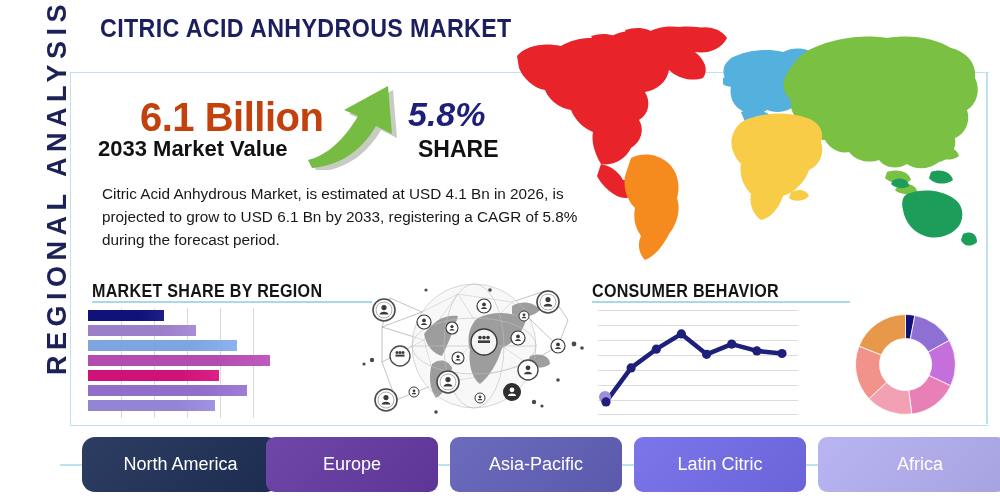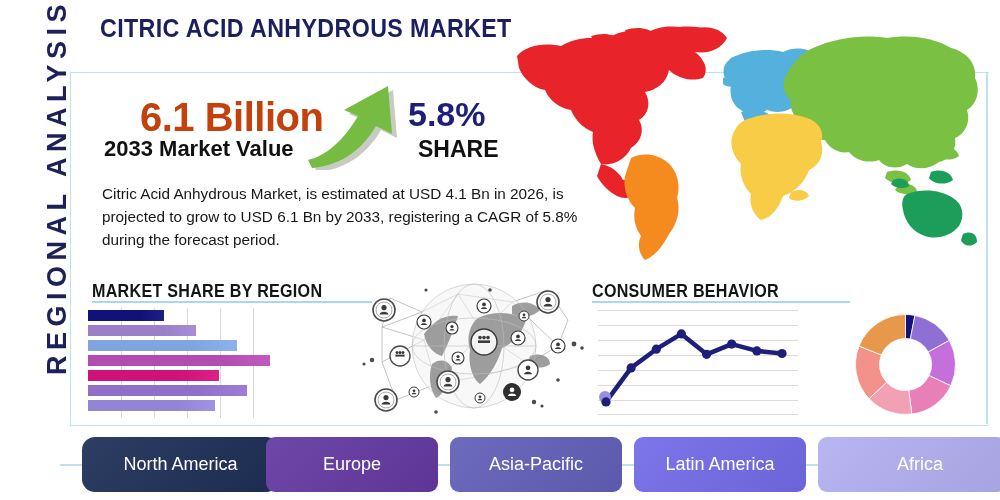--- a/index.html
+++ b/index.html
@@ -32,26 +32,26 @@
     border:1.5px solid #bfe0ef;border-right:none;background:transparent;
   }
 
   
   .kpi-value{
     position:absolute;left:140px;top:95px;
     font-size:40px;font-weight:700;color:#c2410c;letter-spacing:-.5px;
     white-space:nowrap;
   }
   .kpi-caption{
-    position:absolute;left:104px;top:136px;
+    position:absolute;left:98px;top:136px;
     font-size:22px;font-weight:700;color:#111111;white-space:nowrap;
   }
   .kpi-value2{
     position:absolute;left:408px;top:95px;
-    font-size:34px;font-weight:700;color:#1d1f78;white-space:nowrap;
+    font-size:34px;font-weight:700;color:#1d1f78;white-space:nowrap;font-style:italic;
   }
   .kpi-caption2{
     position:absolute;left:418px;top:136px;
     font-size:23px;font-weight:700;color:#111111;white-space:nowrap;
   }
   .arrow-wrap{position:absolute;left:300px;top:80px;width:110px;height:90px;}
 
   
   .body-text{
     position:absolute;left:90px;top:182px;width:510px;
@@ -370,19 +370,19 @@
   <div class="tab" style="left: 82px; width: 197px; background: linear-gradient(135deg, rgb(46, 61, 98), rgb(28, 43, 80)); border-radius: 13px;">
       <span>North America</span>
     </div>
   <div class="tab" style="left: 266px; width: 172px; background: linear-gradient(135deg, rgb(111, 71, 168), rgb(93, 53, 150));">
       <span>Europe</span>
     </div>
   <div class="tab" style="left: 450px; width: 172px; background: linear-gradient(135deg, rgb(109, 107, 189), rgb(91, 89, 171));">
       <span>Asia-Pacific</span>
     </div>
   <div class="tab" style="left: 634px; width: 172px; background: linear-gradient(135deg, rgb(124, 118, 234), rgb(106, 100, 216));">
-      <span>Latin America</span>
+      <span>Latin Citric</span>
     </div>
   <div class="tab" style="left: 818px; width: 172px; background: linear-gradient(135deg, rgb(185, 181, 242), rgb(167, 163, 224)); padding-left: 16px;">
       <span>Africa</span>
     </div>
 
 </div>
 
 </body></html>

